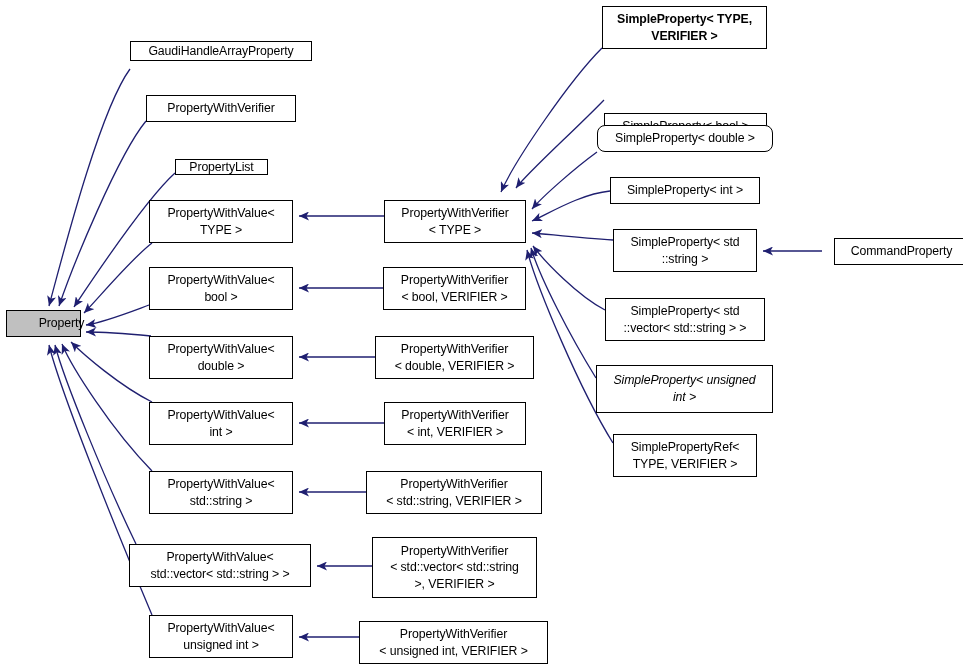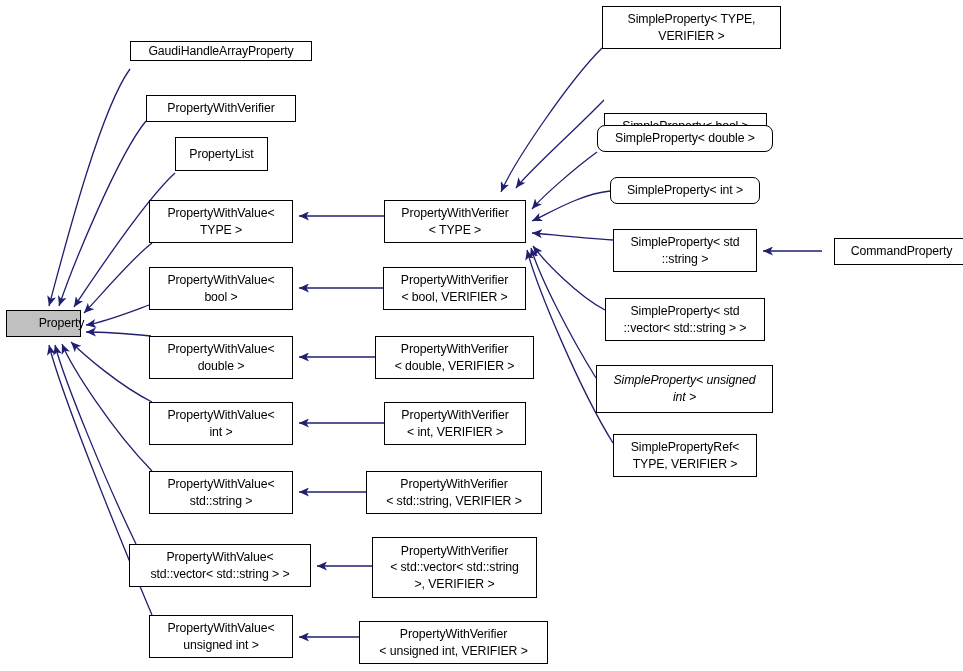--- a/index.html
+++ b/index.html
@@ -80,21 +80,21 @@
         <path d="M 605,310 C 578,296 545,262 533,246" fill="none" stroke="#1f1f70" stroke-width="1.3" marker-end="url(#arrowhead)"></path>
         <path d="M 596,378 C 570,336 540,278 531,248" fill="none" stroke="#1f1f70" stroke-width="1.3" marker-end="url(#arrowhead)"></path>
         <path d="M 613,443 C 580,390 537,288 527,250" fill="none" stroke="#1f1f70" stroke-width="1.3" marker-end="url(#arrowhead)"></path>
         <path d="M 822,251 L 763,251" fill="none" stroke="#1f1f70" stroke-width="1.3" marker-end="url(#arrowhead)"></path>
       </g>
   </svg>
   <div id="node-layer">
       <div class="node root" style="left: 6px; top: 310px; width: 75px; height: 27px;">Property</div>
       <div class="node" style="left: 130px; top: 41px; width: 182px; height: 20px;">GaudiHandleArrayProperty</div>
       <div class="node" style="left: 146px; top: 95px; width: 150px; height: 27px;">PropertyWithVerifier</div>
-      <div class="node" style="left: 175px; top: 137px; width: 93px; height: 34px;">PropertyList</div>
+      <div class="node" style="left: 175px; top: 159px; width: 93px; height: 16px;">PropertyList</div>
       <div class="node" style="left: 149px; top: 200px; width: 144px; height: 43px;">PropertyWithValue&lt;
 TYPE &gt;</div>
       <div class="node" style="left: 149px; top: 267px; width: 144px; height: 43px;">PropertyWithValue&lt;
 bool &gt;</div>
       <div class="node" style="left: 149px; top: 336px; width: 144px; height: 43px;">PropertyWithValue&lt;
 double &gt;</div>
       <div class="node" style="left: 149px; top: 402px; width: 144px; height: 43px;">PropertyWithValue&lt;
 int &gt;</div>
       <div class="node" style="left: 149px; top: 471px; width: 144px; height: 43px;">PropertyWithValue&lt;
 std::string &gt;</div>
@@ -110,25 +110,25 @@
 &lt; double, VERIFIER &gt;</div>
       <div class="node" style="left: 384px; top: 402px; width: 142px; height: 43px;">PropertyWithVerifier
 &lt; int, VERIFIER &gt;</div>
       <div class="node" style="left: 366px; top: 471px; width: 176px; height: 43px;">PropertyWithVerifier
 &lt; std::string, VERIFIER &gt;</div>
       <div class="node" style="left: 372px; top: 537px; width: 165px; height: 61px;">PropertyWithVerifier
 &lt; std::vector&lt; std::string
 &gt;, VERIFIER &gt;</div>
       <div class="node" style="left: 359px; top: 621px; width: 189px; height: 43px;">PropertyWithVerifier
 &lt; unsigned int, VERIFIER &gt;</div>
-      <div class="node" style="left: 602px; top: 6px; width: 179px; height: 43px;">SimpleProperty&lt; TYPE,
+      <div class="node" style="left: 602px; top: 6px; width: 165px; height: 43px; font-weight: bold;">SimpleProperty&lt; TYPE,
 VERIFIER &gt;</div>
       <div class="node" style="left: 604px; top: 73px; width: 163px; height: 27px; margin-top: 40px;">SimpleProperty&lt; bool &gt;</div>
       <div class="node" style="left: 597px; top: 125px; width: 176px; height: 27px; border-radius: 8px;">SimpleProperty&lt; double &gt;</div>
-      <div class="node" style="left: 610px; top: 177px; width: 150px; height: 27px; border-radius: 7px;">SimpleProperty&lt; int &gt;</div>
+      <div class="node" style="left: 610px; top: 177px; width: 150px; height: 27px;">SimpleProperty&lt; int &gt;</div>
       <div class="node" style="left: 613px; top: 229px; width: 144px; height: 43px;">SimpleProperty&lt; std
 ::string &gt;</div>
       <div class="node" style="left: 605px; top: 298px; width: 160px; height: 43px;">SimpleProperty&lt; std
 ::vector&lt; std::string &gt; &gt;</div>
       <div class="node" style="left: 596px; top: 365px; width: 177px; height: 48px; font-style: italic;">SimpleProperty&lt; unsigned
 int &gt;</div>
       <div class="node" style="left: 613px; top: 434px; width: 144px; height: 43px;">SimplePropertyRef&lt;
 TYPE, VERIFIER &gt;</div>
       <div class="node" style="left: 822px; top: 238px; width: 135px; height: 27px; margin-left: 12px;">CommandProperty</div>
     </div>

